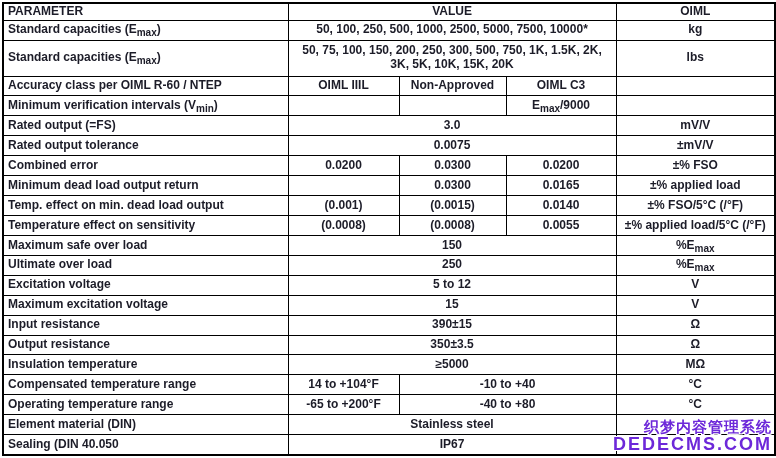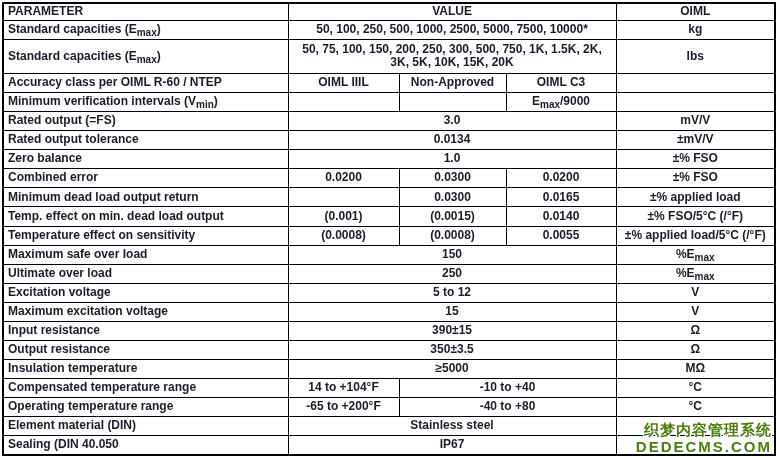--- a/index.html
+++ b/index.html
@@ -47,29 +47,29 @@
   sub {
     font-size: 10px;
     vertical-align: -3px;
     line-height: 0;
   }
   .watermark {
     position: absolute;
     right: 4px;
     bottom: 3px;
     text-align: right;
-    color: #4d7c0f;
+    color: #6d28d9;
     font-weight: bold;
     text-shadow: 1px 0 0 #fff, -1px 0 0 #fff, 0 1px 0 #fff, 0 -1px 0 #fff,
                  1px 1px 0 #fff, -1px -1px 0 #fff, 1px -1px 0 #fff, -1px 1px 0 #fff;
     line-height: 1.1;
     pointer-events: none;
   }
   .watermark .wm-cn { font-size: 15px; letter-spacing: 1px; }
-  .watermark .wm-en { font-size: 15px; letter-spacing: 2px; }
+  .watermark .wm-en { font-size: 18px; letter-spacing: 2px; }
 </style>
 </head>
 <body>
 
 <div class="page">
   <table class="spec">
     <colgroup>
       <col style="width:285px">
       <col style="width:111px">
       <col style="width:107px">
@@ -108,27 +108,22 @@
           <td class="val">E<sub>max</sub>/9000</td>
           <td class="unit"></td>
         </tr>
         <tr>
           <td class="param">Rated output (=FS)</td>
           <td class="val" colspan="3">3.0</td>
           <td class="unit">mV/V</td>
         </tr>
         <tr>
           <td class="param">Rated output tolerance</td>
-          <td class="val" colspan="3">0.0134</td>
+          <td class="val" colspan="3">0.0075</td>
           <td class="unit">±mV/V</td>
-        </tr>
-        <tr>
-          <td class="param">Zero balance</td>
-          <td class="val" colspan="3">1.0</td>
-          <td class="unit">±% FSO</td>
         </tr>
         <tr>
           <td class="param">Combined error</td>
           <td class="val">0.0200</td>
           <td class="val">0.0300</td>
           <td class="val">0.0200</td>
           <td class="unit">±% FSO</td>
         </tr>
         <tr>
           <td class="param">Minimum dead load output return</td>

